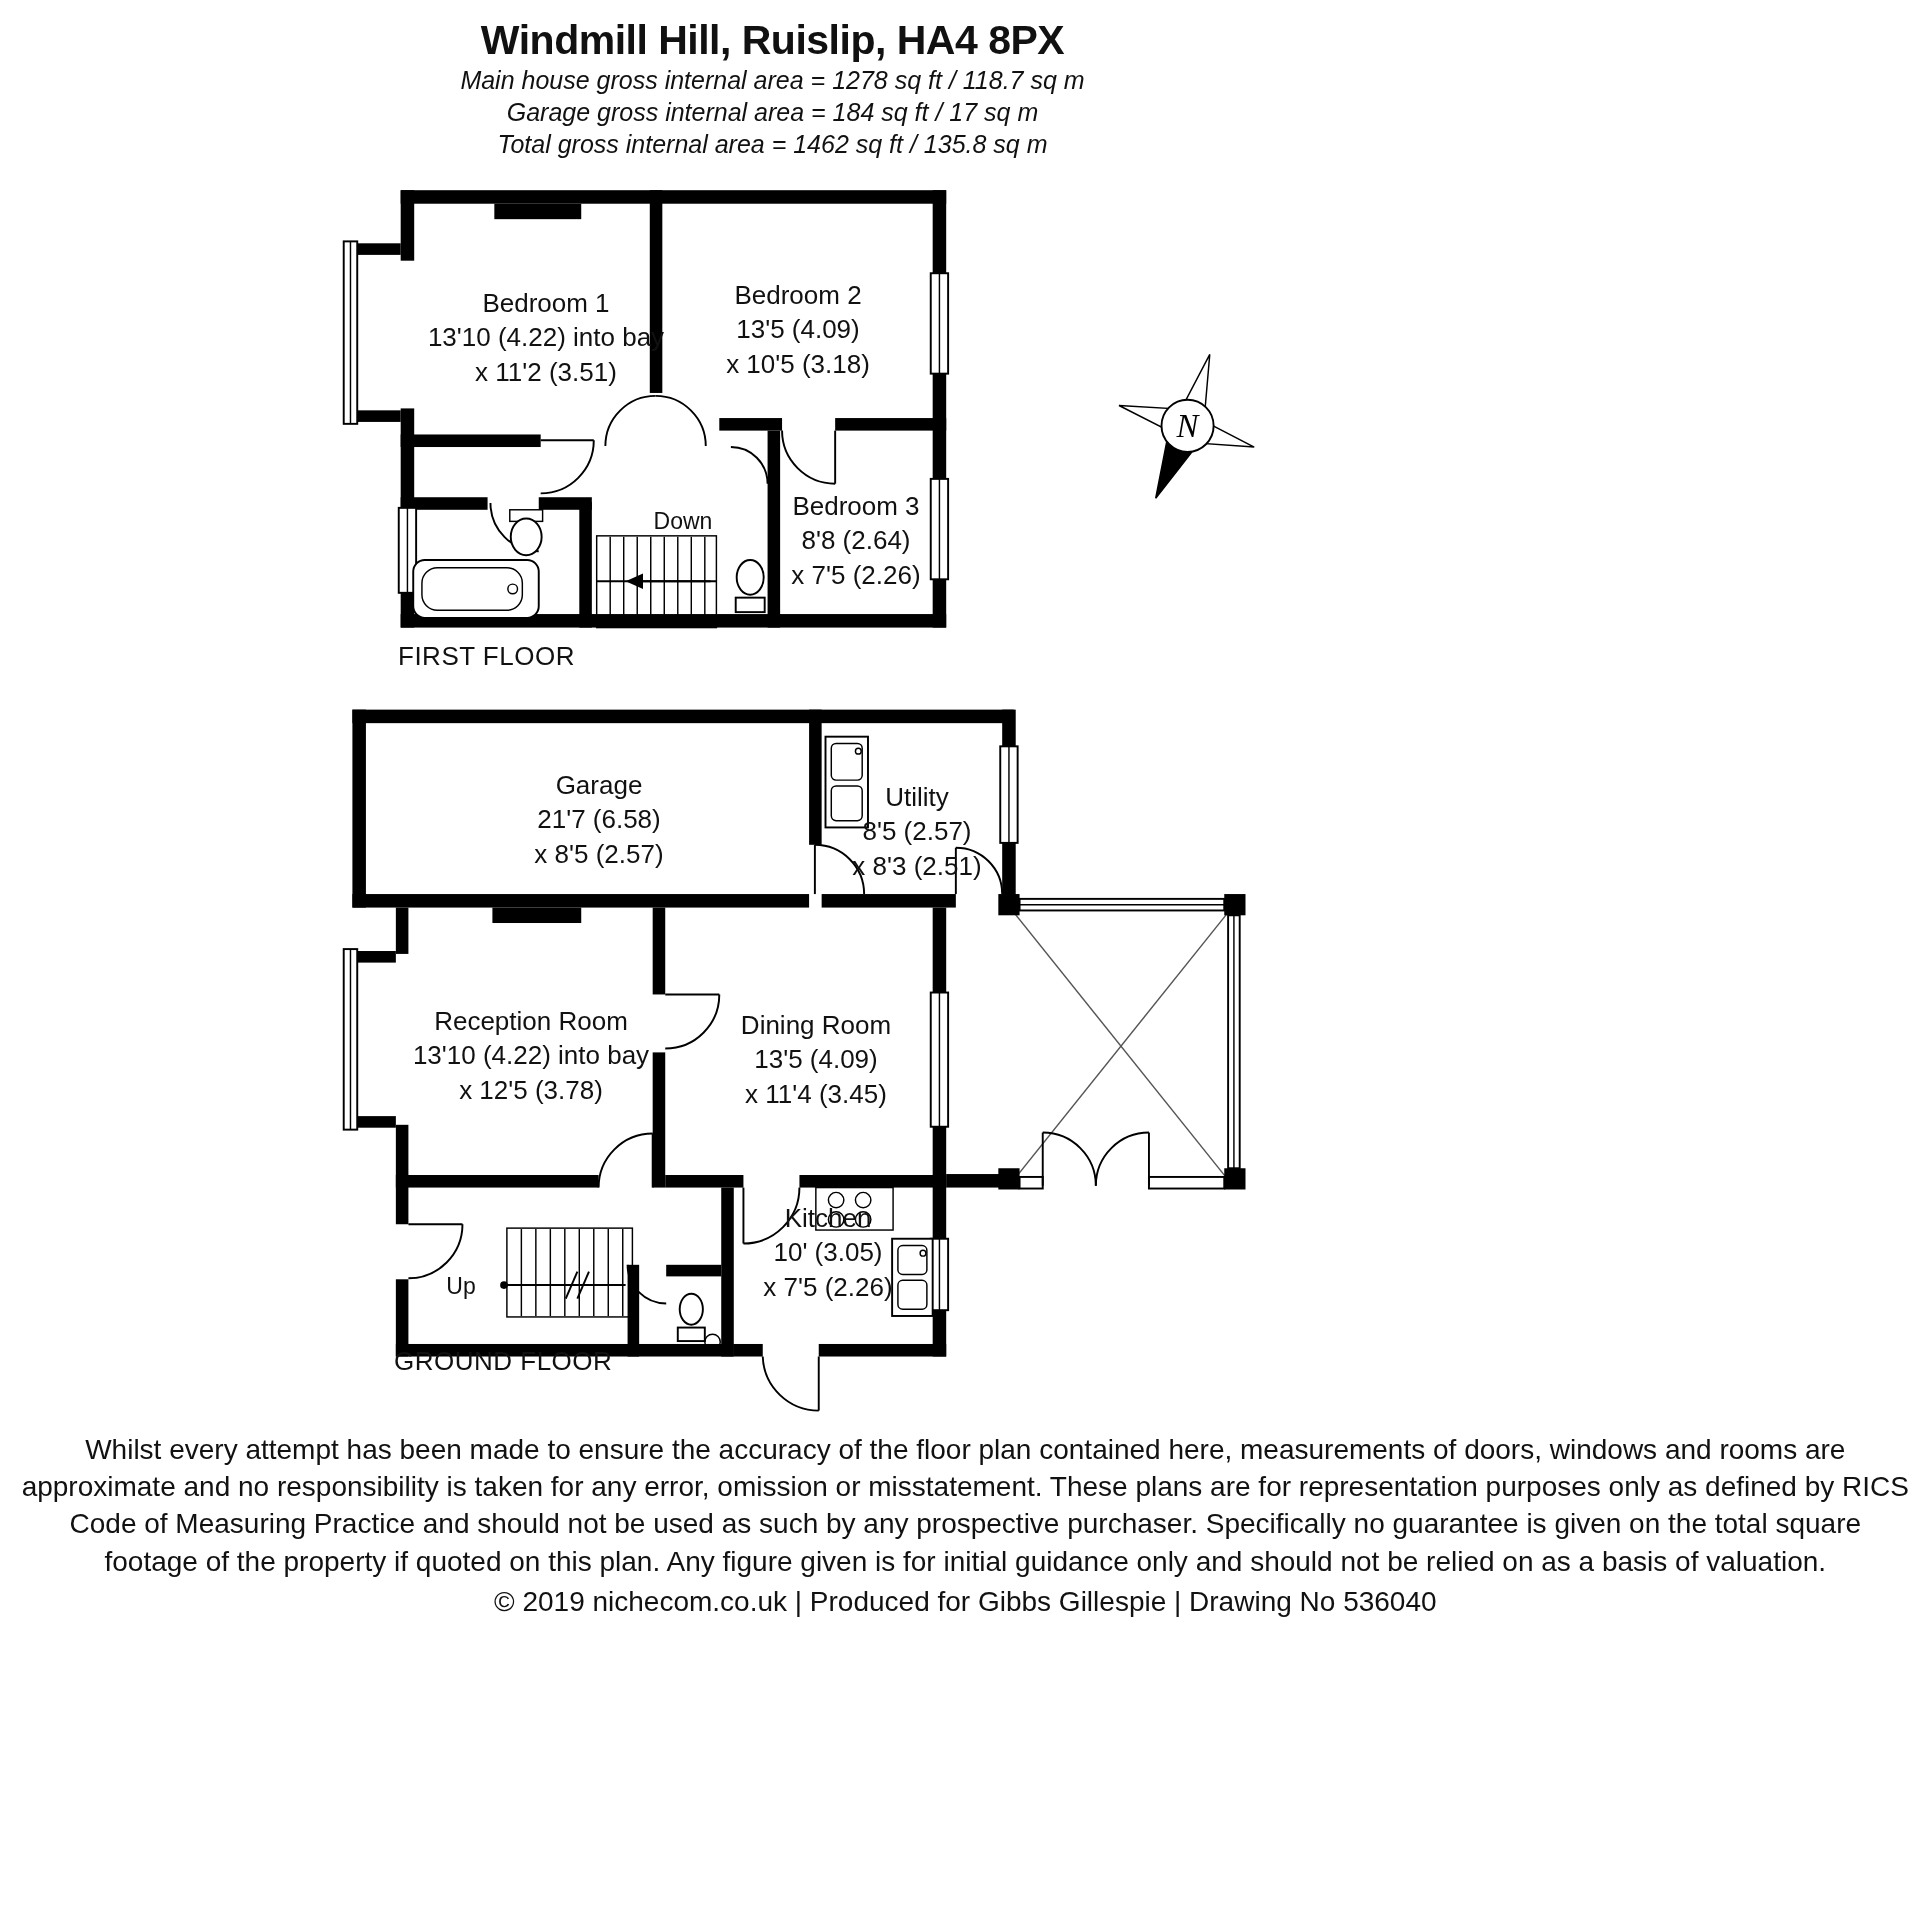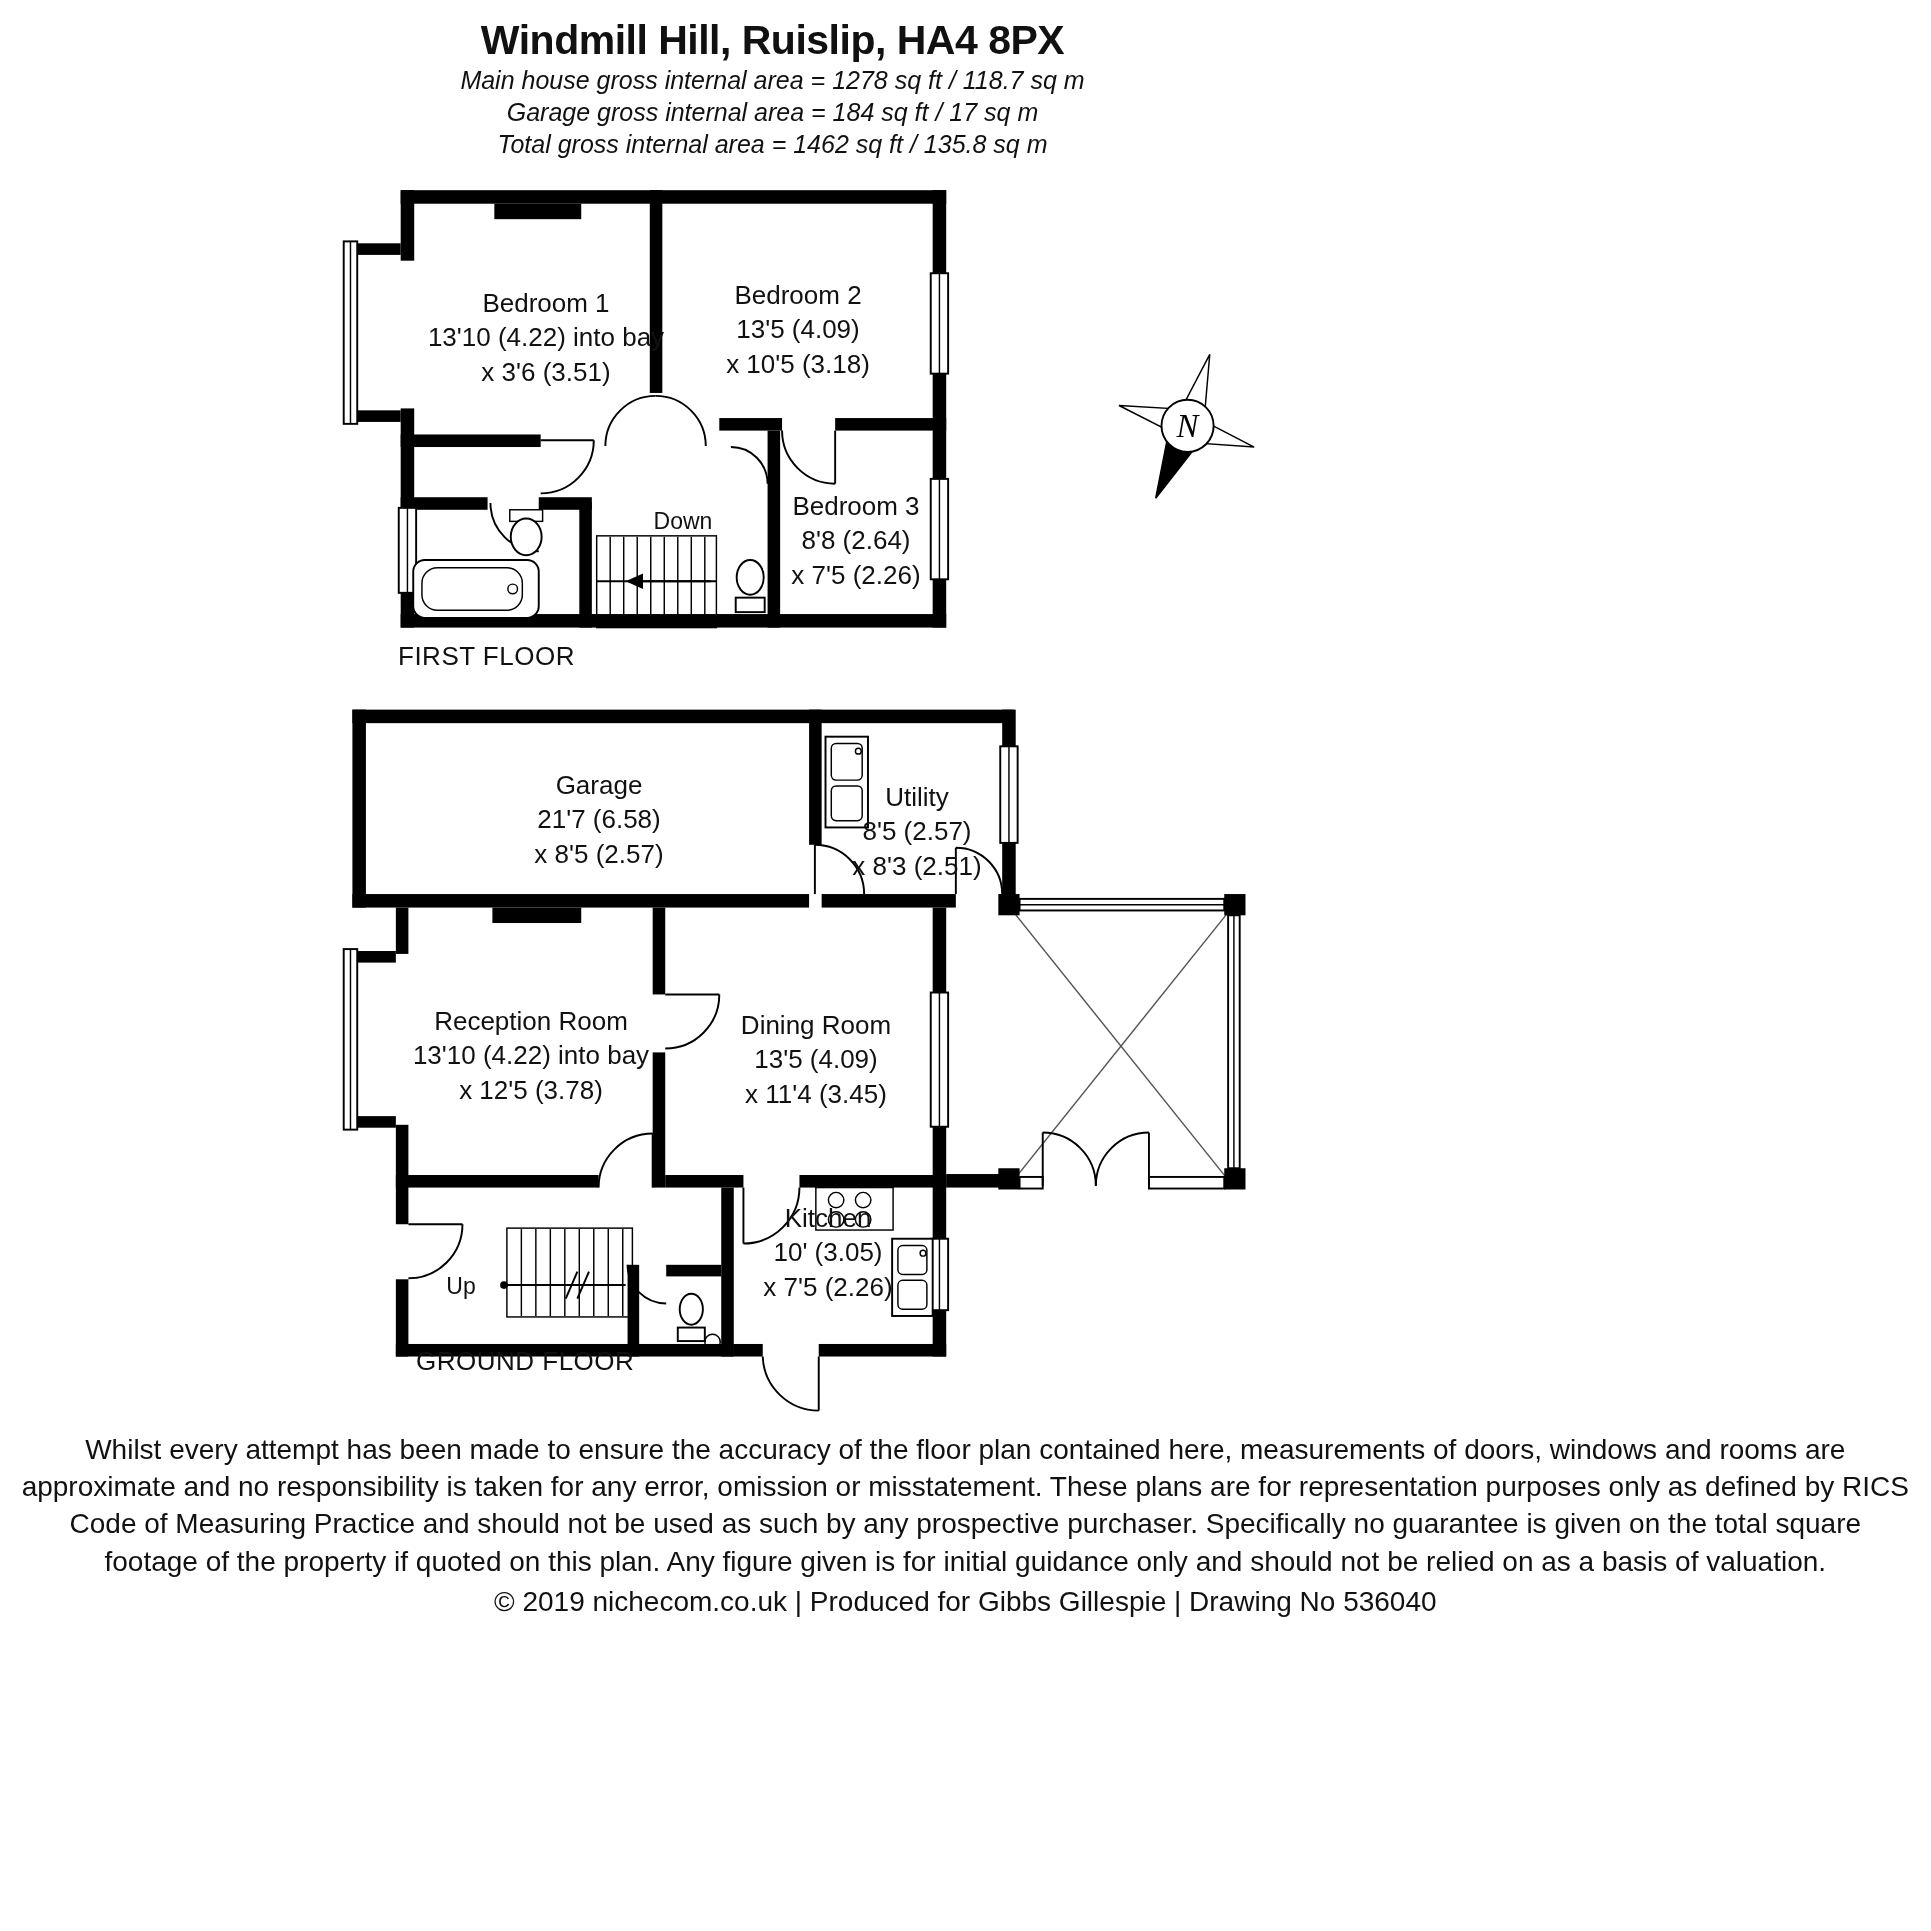--- a/index.html
+++ b/index.html
@@ -275,21 +275,21 @@
   <header class="hdr">
     <div class="hdr-title">Windmill Hill, Ruislip, HA4 8PX</div>
     <div class="hdr-line">Main house gross internal area =  1278 sq ft / 118.7 sq m</div>
     <div class="hdr-line">Garage gross internal area = 184 sq ft / 17 sq m</div>
     <div class="hdr-line">Total gross internal area =  1462 sq ft / 135.8 sq m</div>
   </header>
 
   <div class="room-label" style="left:546px; top:286px;">
     <div>Bedroom 1</div>
     <div>13'10 (4.22) into bay</div>
-    <div>x 3'6 (3.51)</div>
+    <div>x 11'2 (3.51)</div>
   </div>
   <div class="room-label" style="left:798px; top:278px;">
     <div>Bedroom 2</div>
     <div>13'5 (4.09)</div>
     <div>x 10'5 (3.18)</div>
   </div>
   <div class="room-label" style="left:856px; top:489px;">
     <div>Bedroom 3</div>
     <div>8'8 (2.64)</div>
     <div>x 7'5 (2.26)</div>
@@ -316,21 +316,21 @@
     <div>Dining Room</div>
     <div>13'5 (4.09)</div>
     <div>x 11'4 (3.45)</div>
   </div>
   <div class="room-label" style="left:828px; top:1201px;">
     <div>Kitchen</div>
     <div>10' (3.05)</div>
     <div>x 7'5 (2.26)</div>
   </div>
   <div class="stairs-label" style="left:461px; top:1273px;">Up</div>
-  <div class="floor-label" style="left:416px; top:1346px;">GROUND FLOOR</div>
+  <div class="floor-label" style="left:394px; top:1346px;">GROUND FLOOR</div>
 
   <footer class="footer">
     <div>Whilst every attempt has been made to ensure the accuracy of the floor plan contained here, measurements of doors, windows and rooms are approximate and no responsibility is taken for any error, omission or misstatement. These plans are for representation purposes only as defined by RICS Code of Measuring Practice and should not be used as such by any prospective purchaser. Specifically no guarantee is given on the total square footage of the property if quoted on this plan. Any figure given is for initial guidance only and should not be relied on as a basis of valuation.</div>
     <div class="credit">© 2019 nichecom.co.uk  |  Produced for Gibbs Gillespie  |  Drawing No 536040</div>
   </footer>
 
 </div>
 
 
 </body></html>

